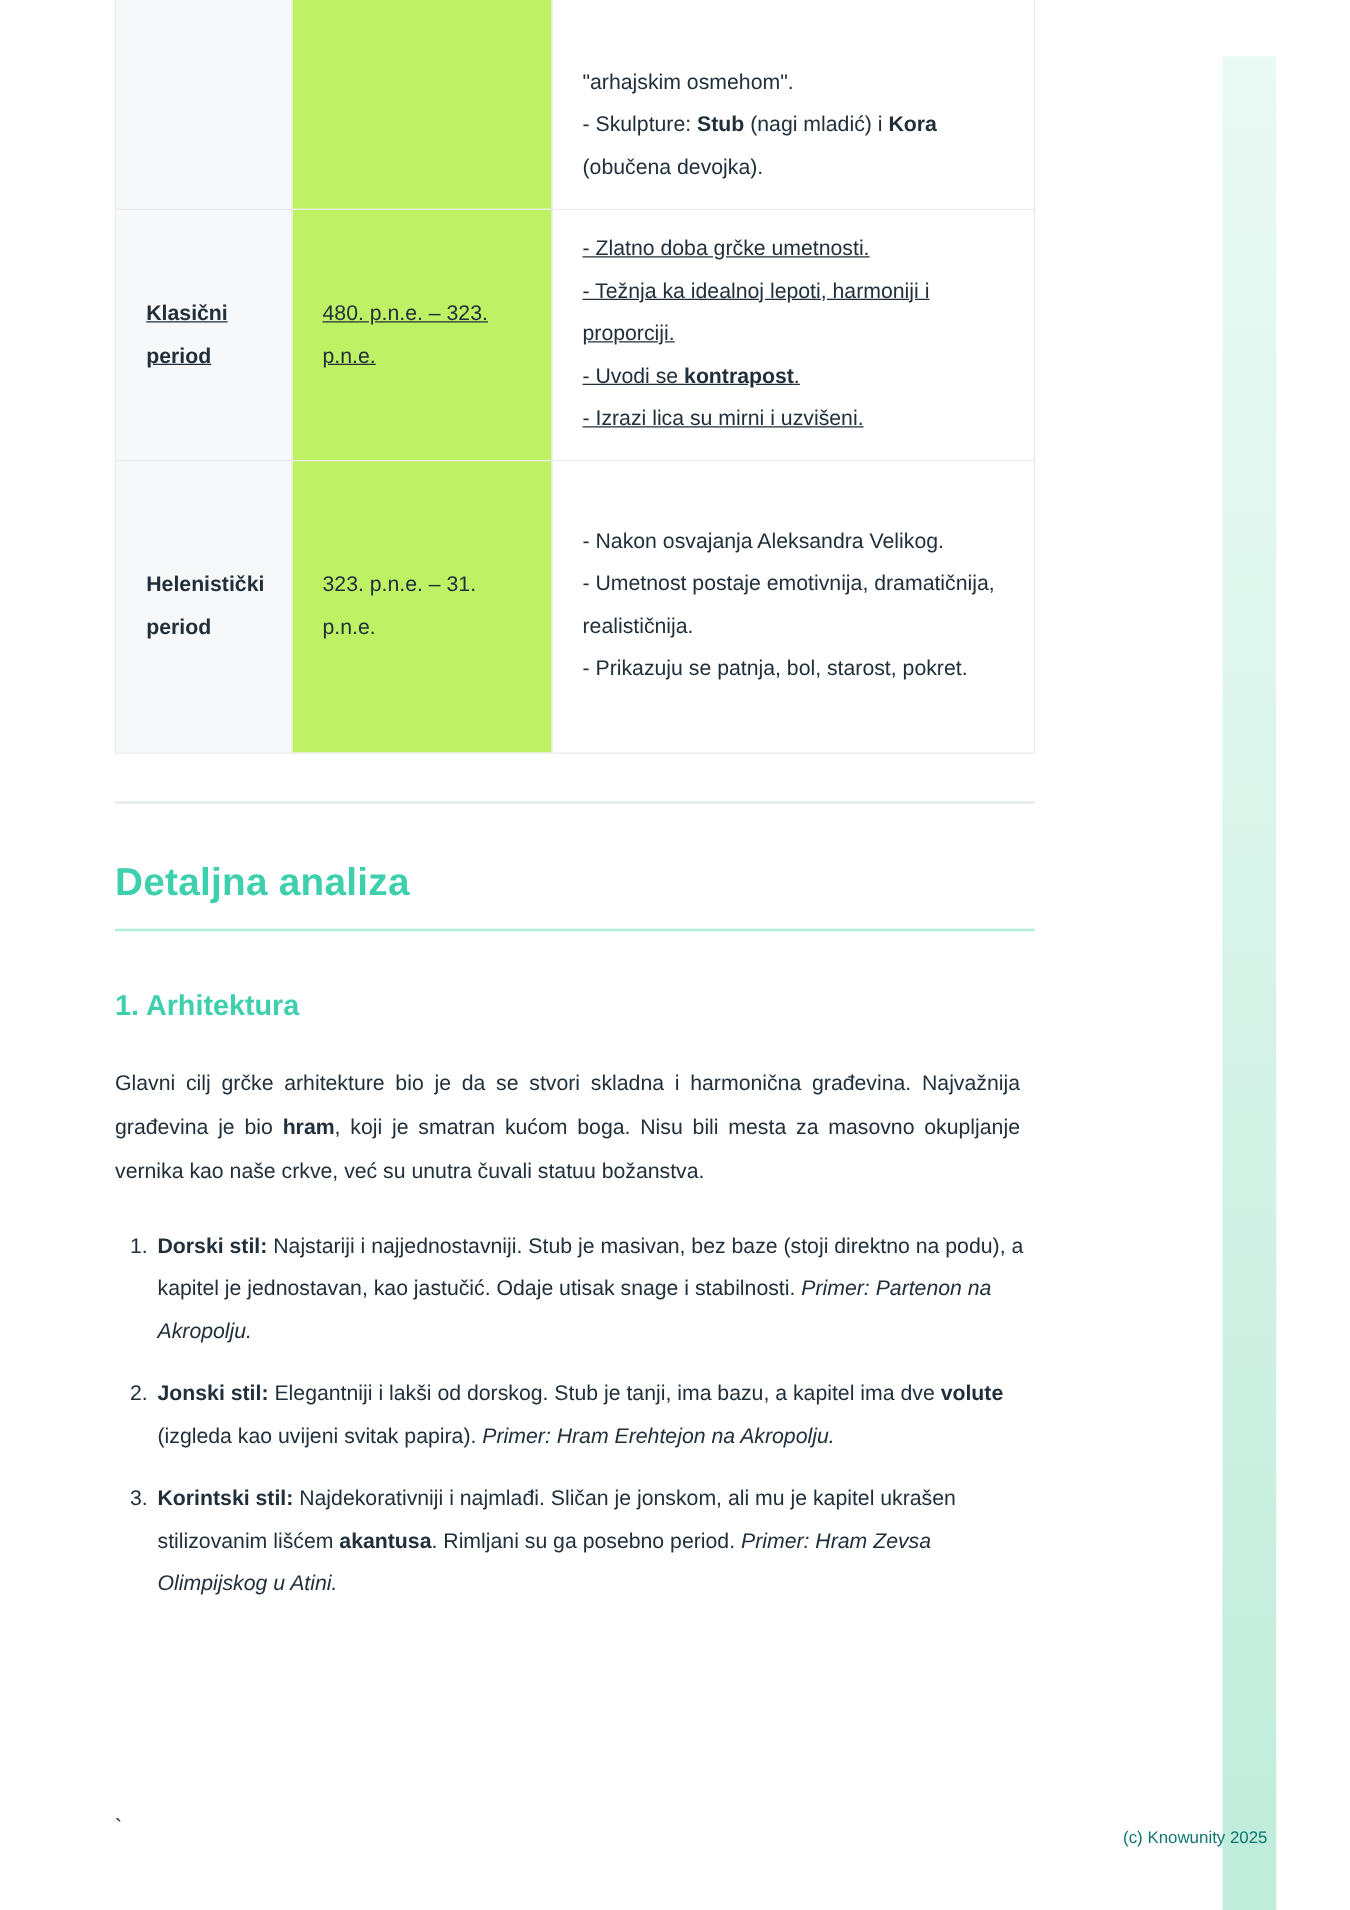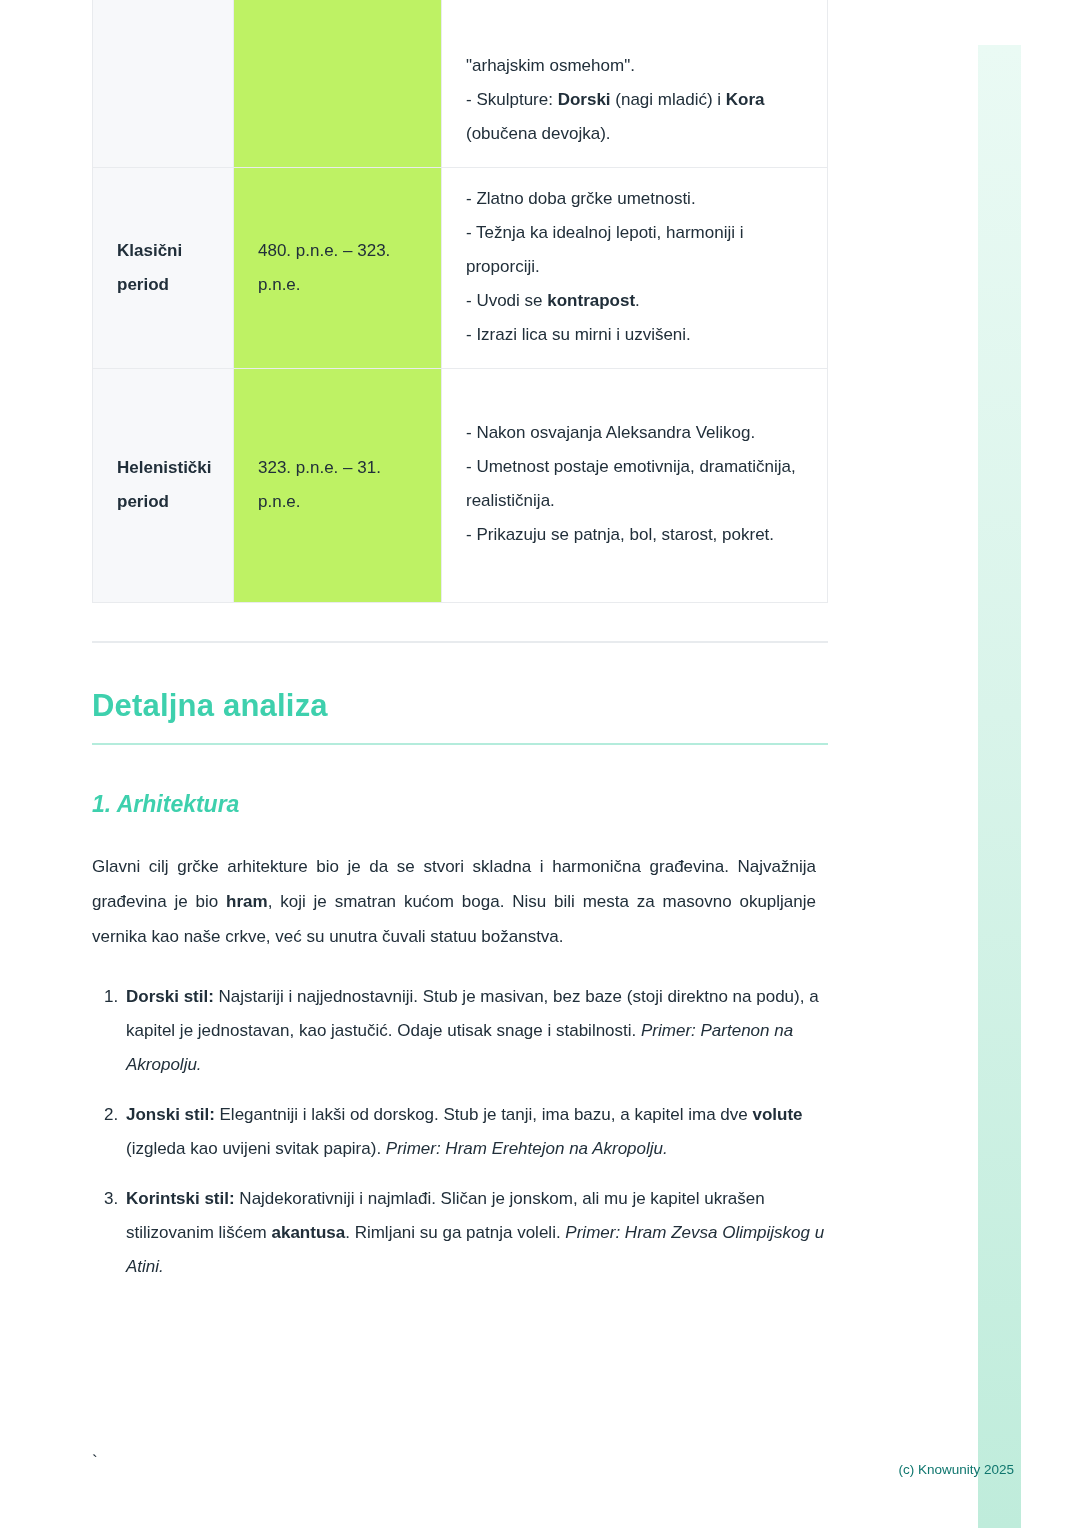--- a/index.html
+++ b/index.html
@@ -36,21 +36,21 @@
     width: 736px;
     table-layout: fixed;
   }
   table.periods td {
     border: 1px solid #e9ebee;
     vertical-align: middle;
     font-size: 17px;
     line-height: 34px;
   }
   tr.r0 td { border-top: none; height: 167px; vertical-align: bottom; }
-  tr.r1 td { height: 201px; }
+  tr.r1 td { height: 201px; text-decoration: underline; }
   tr.r2 td { height: 234px; margin-top: 48px; }
   td.c-period {
     width: 141px;
     background: #f7f8fa;
     font-weight: 700;
     padding: 14px 20px 14px 24px;
   }
   td.c-dates {
     width: 208px;
     background: #bef264;
@@ -80,21 +80,20 @@
     height: 2px;
     background: #b4ecdc;
     margin-top: 18px;
   }
   h2.sub-heading {
     margin: 44px 0 0 0;
     font-size: 23px;
     line-height: 30px;
     font-weight: 700;
     color: #3ed0ad;
-    font-style: italic;
   }
   p.body {
     font-size: 17px;
     line-height: 35px;
     margin: 30px 12px 0 0;
   }
   p.justify { text-align: justify; }
   ol.styles-list {
     list-style: none;
     margin: 26px 0 0 0;
@@ -138,21 +137,21 @@
 
   <div class="content">
 
     <table class="periods">
       <tbody>
         <tr class="r0">
           <td class="c-period"></td>
           <td class="c-dates"></td>
           <td class="c-desc">
               <div class="cell-line"><span>"arhajskim osmehom".</span></div>
-              <div class="cell-line"><span>- Skulpture: </span><span class="b">Dorski</span><span> (nagi mladić) i </span><span class="b">Kora</span><span> (obučena devojka).</span></div>
+              <div class="cell-line"><span>- Skulpture: </span><span class="b">Stub</span><span> (nagi mladić) i </span><span class="b">Kora</span><span> (obučena devojka).</span></div>
             </td>
         </tr>
         <tr class="r1">
           <td class="c-period">Klasični period</td>
           <td class="c-dates">480. p.n.e. – 323. p.n.e.</td>
           <td class="c-desc">
               <div class="cell-line"><span>- Zlatno doba grčke umetnosti.</span></div>
               <div class="cell-line"><span>- Težnja ka idealnoj lepoti, harmoniji i proporciji.</span></div>
               <div class="cell-line"><span>- Uvodi se </span><span class="b">kontrapost</span><span>.</span></div>
               <div class="cell-line"><span>- Izrazi lica su mirni i uzvišeni.</span></div>
@@ -184,21 +183,21 @@
       <li>
         <span class="num">1.</span>
         <span class="li-text"><span class="b">Dorski stil:</span><span> Najstariji i najjednostavniji. Stub je masivan, bez baze (stoji direktno na podu), a kapitel je jednostavan, kao jastučić. Odaje utisak snage i stabilnosti. </span><span class="i">Primer: Partenon na Akropolju.</span></span>
       </li>
       <li>
         <span class="num">2.</span>
         <span class="li-text"><span class="b">Jonski stil:</span><span> Elegantniji i lakši od dorskog. Stub je tanji, ima bazu, a kapitel ima dve </span><span class="b">volute</span><span> (izgleda kao uvijeni svitak papira). </span><span class="i">Primer: Hram Erehtejon na Akropolju.</span></span>
       </li>
       <li>
         <span class="num">3.</span>
-        <span class="li-text"><span class="b">Korintski stil:</span><span> Najdekorativniji i najmlađi. Sličan je jonskom, ali mu je kapitel ukrašen stilizovanim lišćem </span><span class="b">akantusa</span><span>. Rimljani su ga patnja voleli. </span><span class="i">Primer: Hram Zevsa Olimpijskog u Atini.</span></span>
+        <span class="li-text"><span class="b">Korintski stil:</span><span> Najdekorativniji i najmlađi. Sličan je jonskom, ali mu je kapitel ukrašen stilizovanim lišćem </span><span class="b">akantusa</span><span>. Rimljani su ga posebno period. </span><span class="i">Primer: Hram Zevsa Olimpijskog u Atini.</span></span>
       </li>
     </ol>
 
   </div>
 
   <span class="stray-char">`</span>
   <span class="credit">(c) Knowunity 2025</span>
 
 </div>
 

